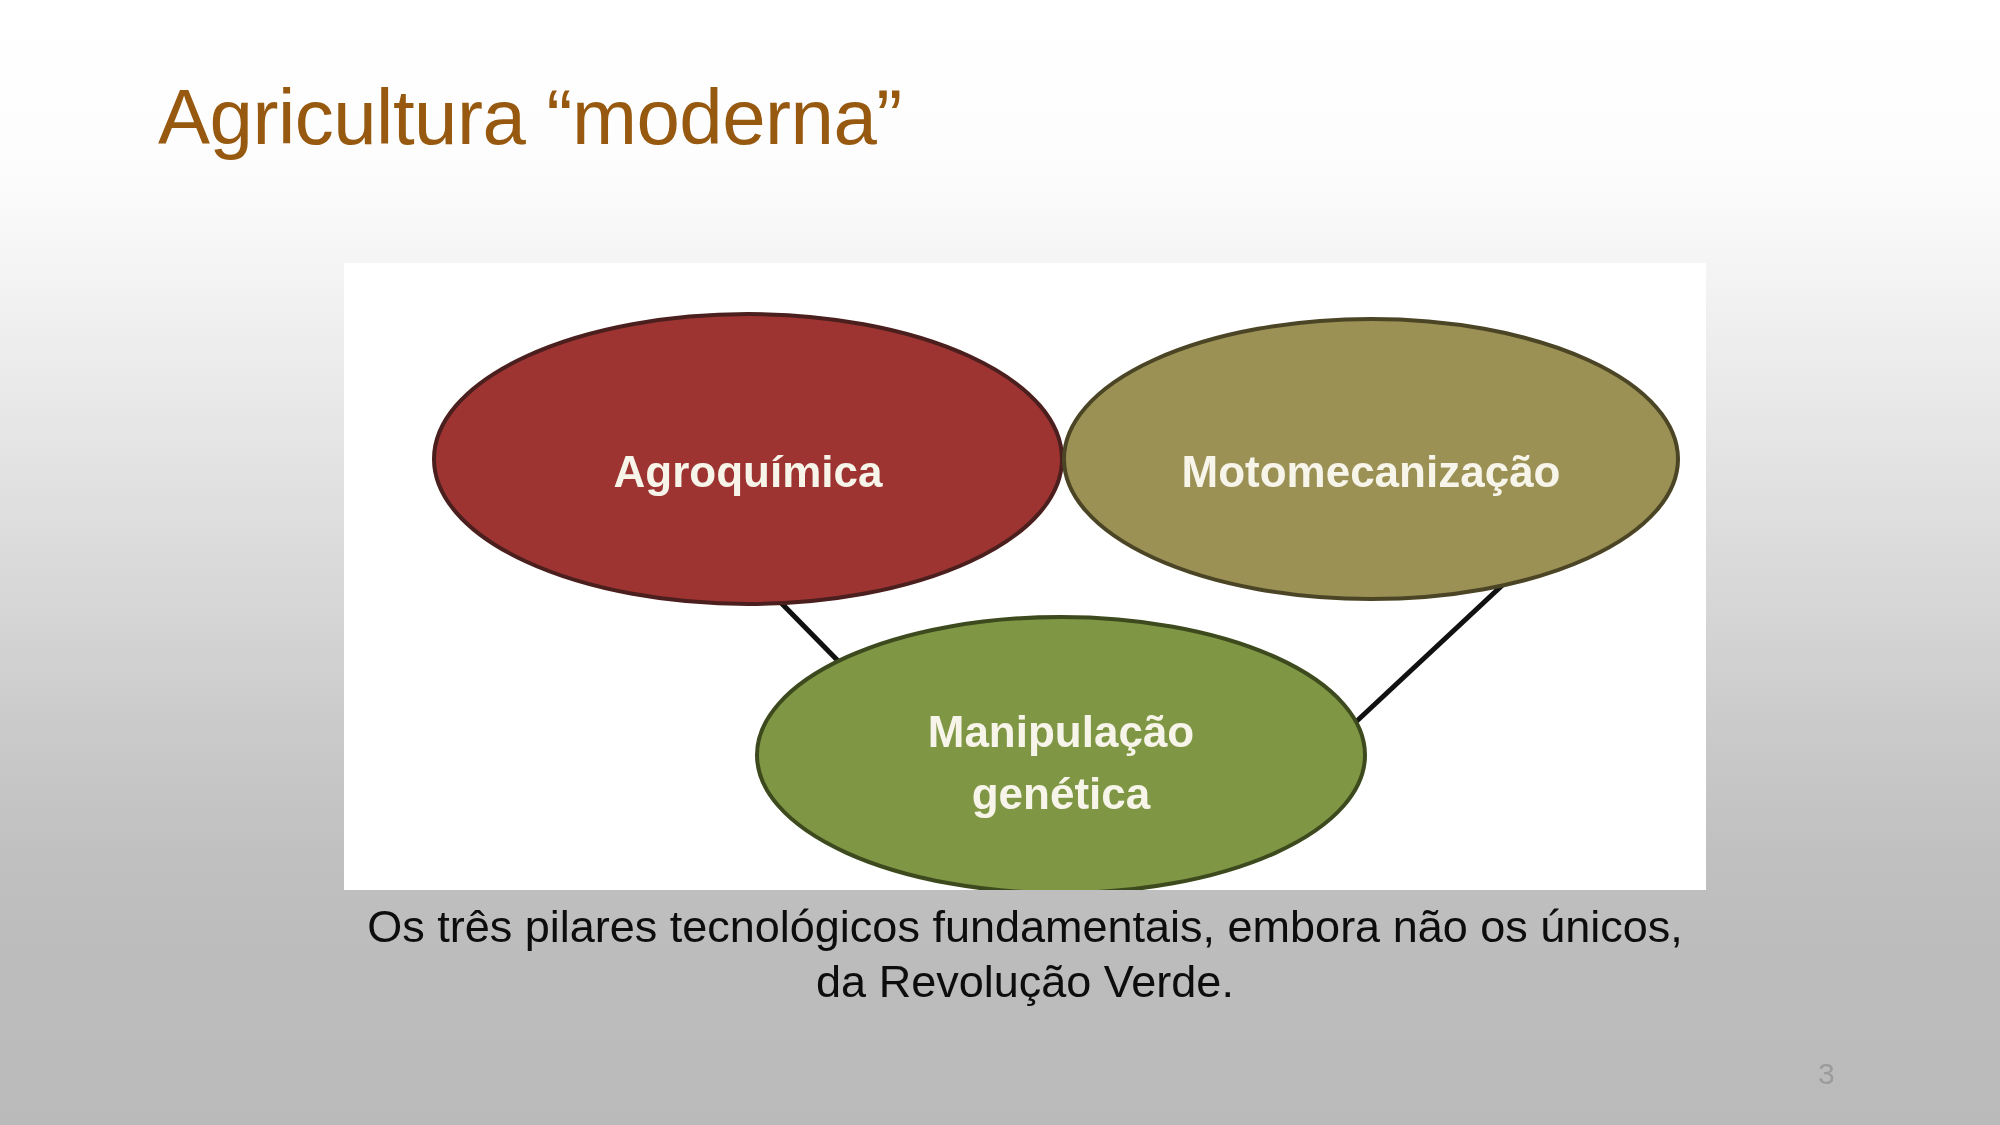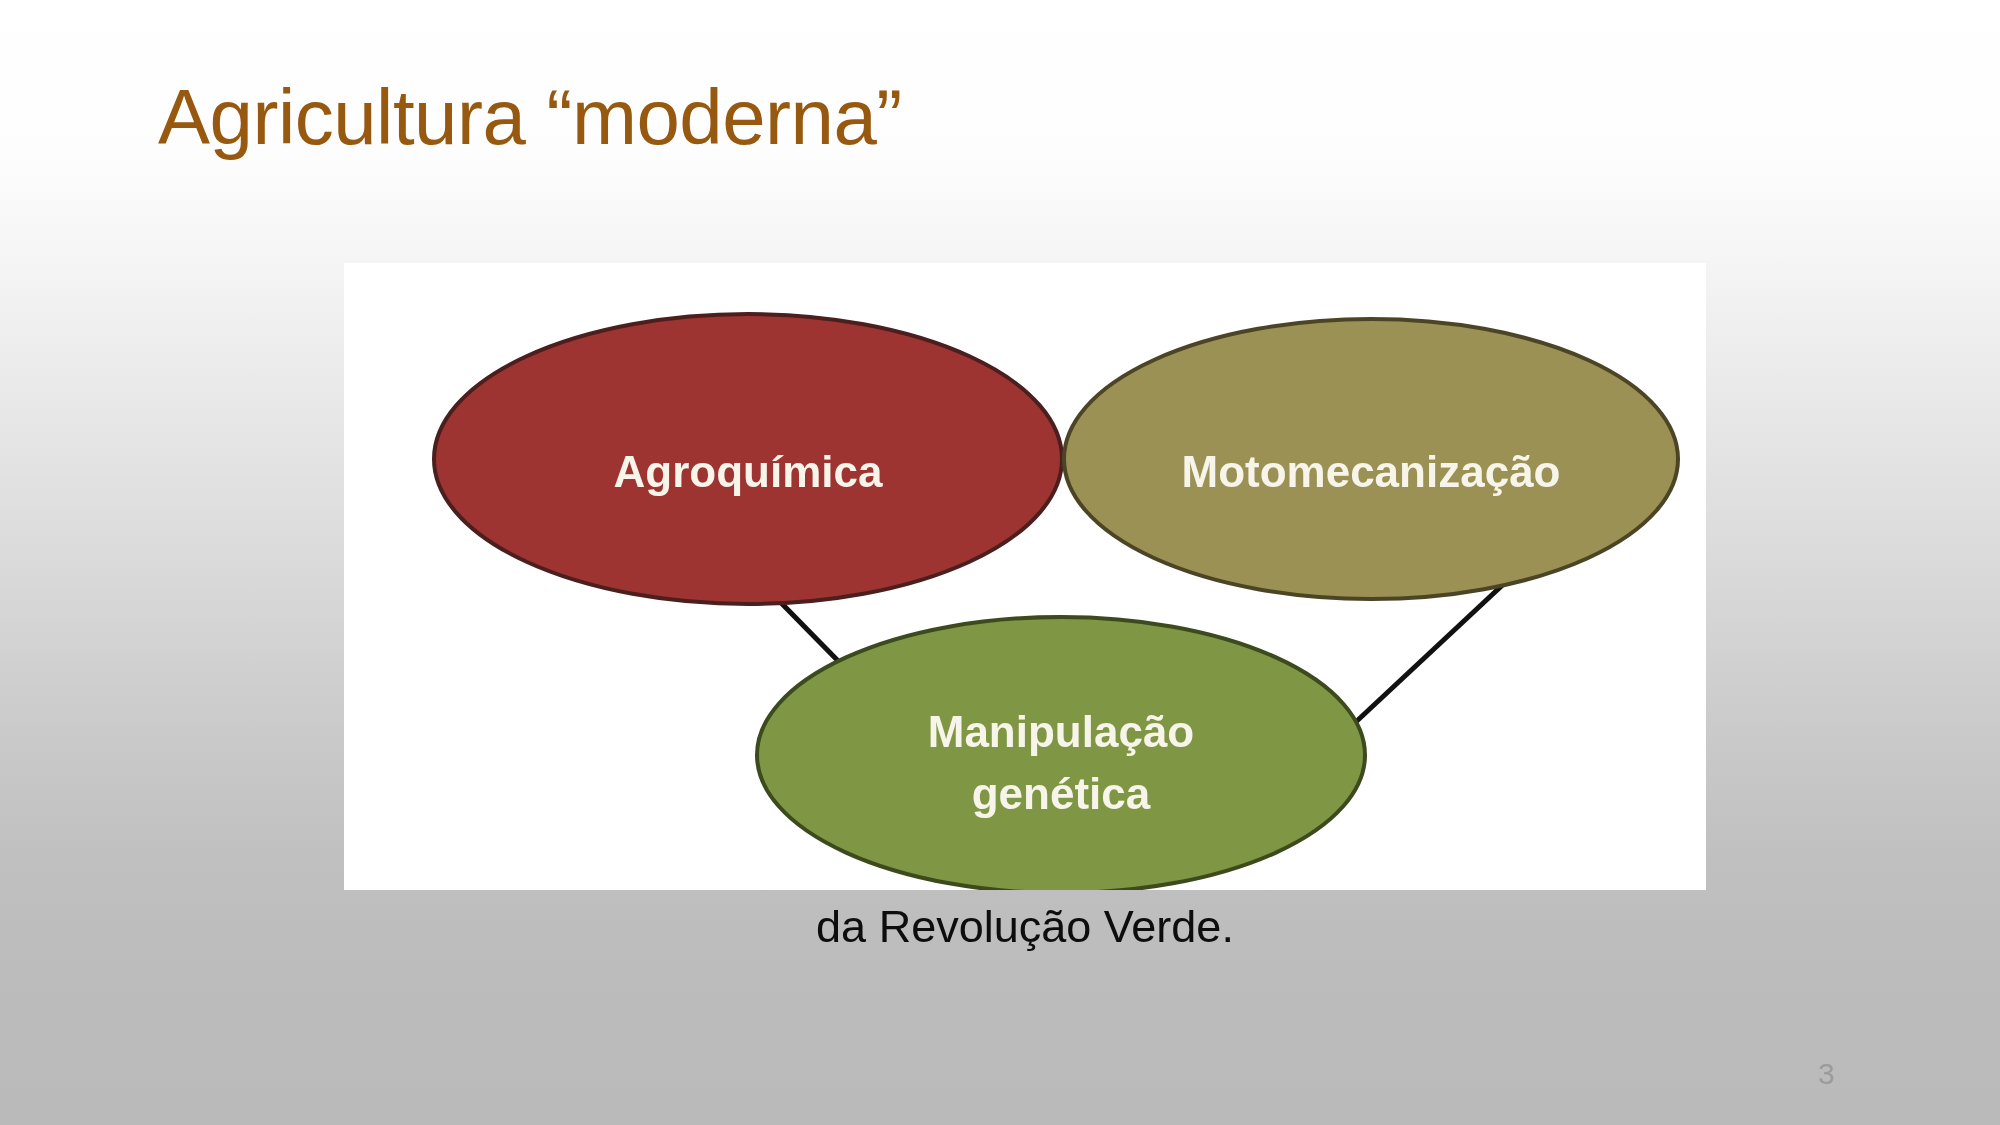--- a/index.html
+++ b/index.html
@@ -113,18 +113,19 @@
 
       <g>
         <ellipse cx="717" cy="492" rx="304" ry="138" fill="#7f9644" stroke="#3d4a1e" stroke-width="4"></ellipse>
         <text class="node-label" x="717" y="472" text-anchor="middle" dominant-baseline="middle">Manipulação</text>
         <text class="node-label" x="717" y="534" text-anchor="middle" dominant-baseline="middle">genética</text>
       </g>
     </svg>
   </div>
 
   <div id="figure-caption">
+    <div>Os três pilares tecnológicos fundamentais, embora não os únicos,</div>
     <div><span>da </span><span class="cap-strong">Revolução Verde</span><span>.</span></div>
   </div>
 
   <div id="slide-number">3</div>
 
 </div>
 
 </body></html>

